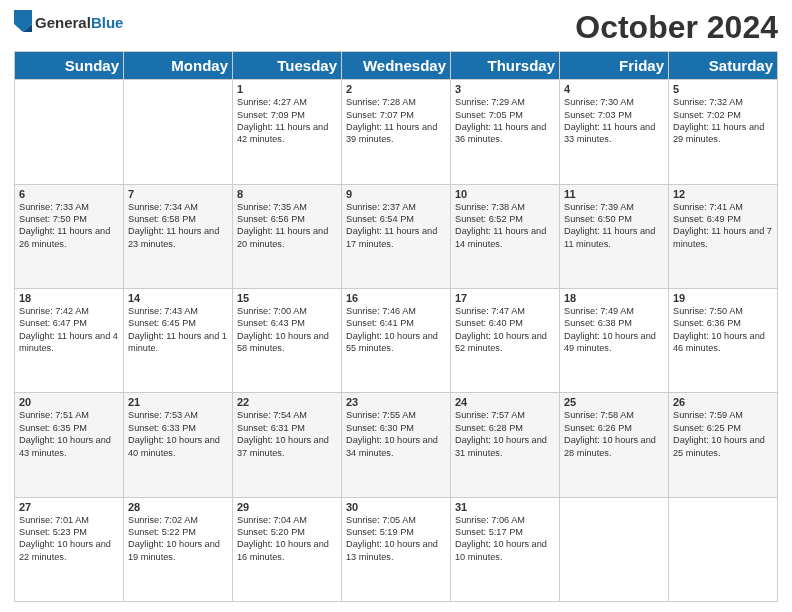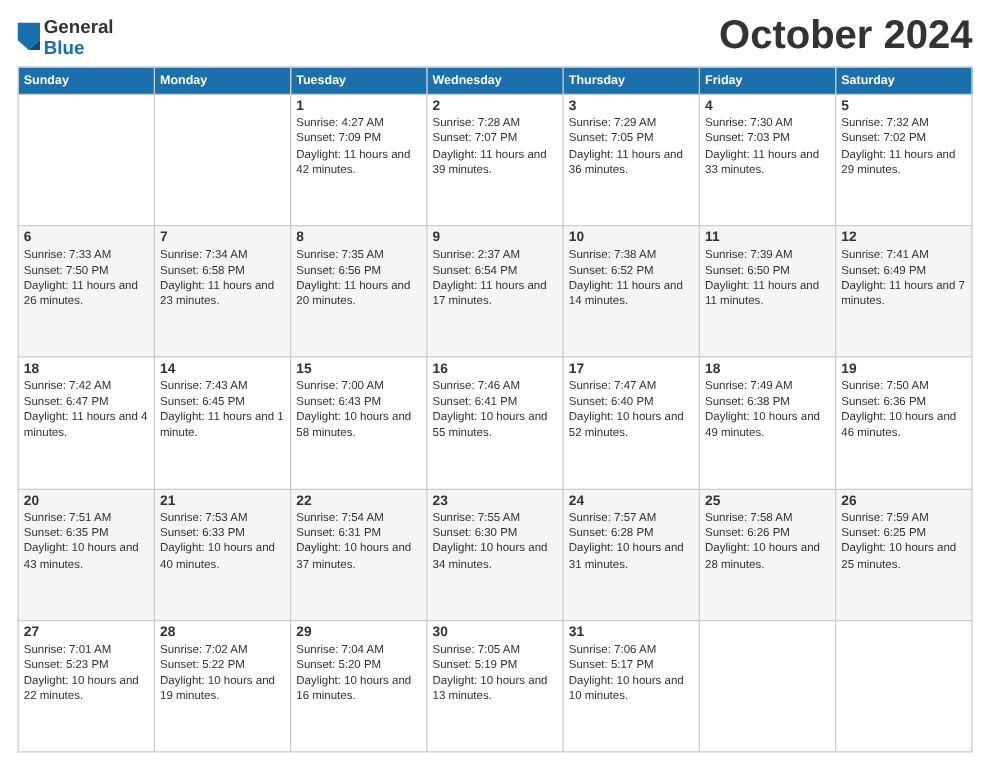--- a/index.html
+++ b/index.html
@@ -23,21 +23,21 @@
       align-items: flex-start;
       margin-bottom: 6px;
     }
     .logo {
       display: flex;
       align-items: center;
       margin-top: 4px;
     }
     .logo-text {
       display: flex;
-      flex-direction: column;
+      flex-direction: row;
       line-height: 1.1;
     }
     .logo-general {
       font-size: 15px;
       font-weight: bold;
       color: #333;
     }
     .logo-blue {
       font-size: 15px;
       font-weight: bold;
@@ -65,24 +65,24 @@
     .calendar {
       flex: 1;
       border: 1px solid #ccc;
       border-collapse: collapse;
       width: 100%;
       table-layout: fixed;
     }
     .calendar th {
       background: #1a6fad;
       color: #fff;
-      font-size: 10px;
+      font-size: 15px;
       font-weight: bold;
       padding: 5px 4px;
-      text-align: left;
+      text-align: right;
       border: 1px solid #ccc;
     }
     .calendar td {
       border: 1px solid #ccc;
       vertical-align: top;
       padding: 3px 4px;
       font-size: 9.5px;
       color: #333;
       height: 78px;
     }

